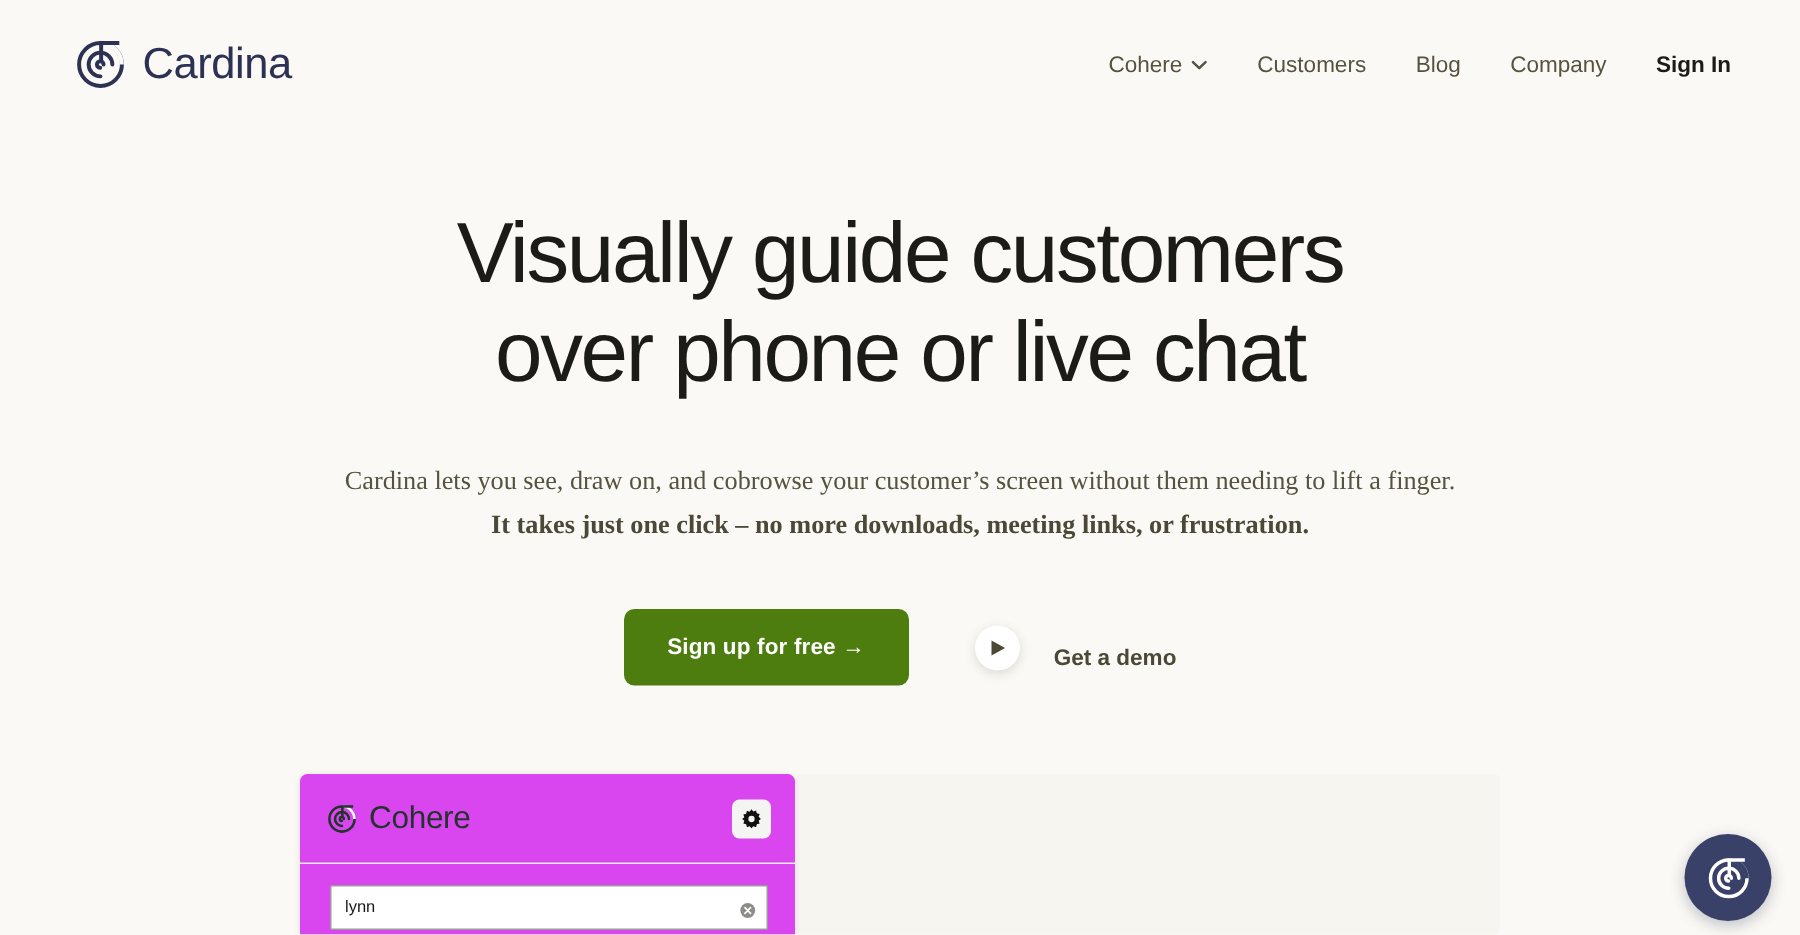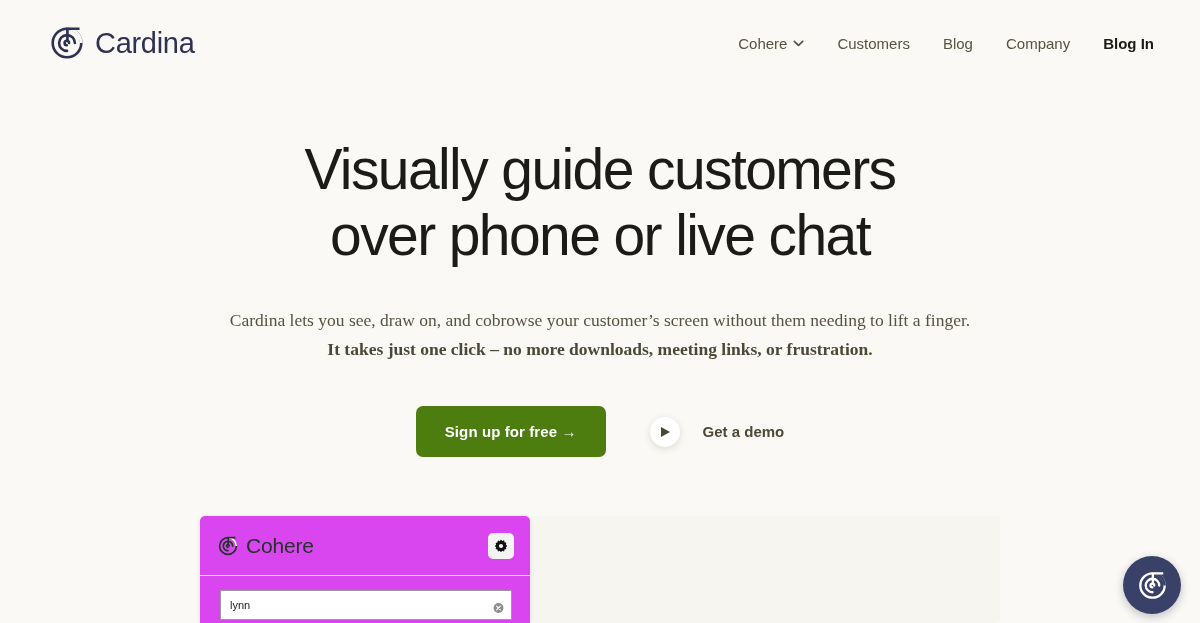--- a/index.html
+++ b/index.html
@@ -105,21 +105,21 @@
     font-size: 15px;
     font-weight: 700;
     padding: 17px 29px;
     cursor: pointer;
     letter-spacing: 0.1px;
     white-space: nowrap;
   }
 
   .demo {
     display: flex;
-    align-items: center;
+    align-items: flex-end;
     gap: 23px;
     text-decoration: none;
     cursor: pointer;
   }
 
   .play-circle {
     width: 30px;
     height: 30px;
     border-radius: 50%;
     background: #ffffff;
@@ -293,21 +293,21 @@
 
     <a class="nav-link" href="#">
       <span>Blog</span>
     </a>
 
     <a class="nav-link" href="#">
       <span>Company</span>
     </a>
 
     <a class="nav-link strong" href="#">
-      <span>Blog In</span>
+      <span>Sign In</span>
     </a>
 
   </nav>
 </header>
 
 <main class="hero">
 
   <h1 class="headline">
     <span>Visually guide customers</span><br>
     <span>over phone or live chat</span>

